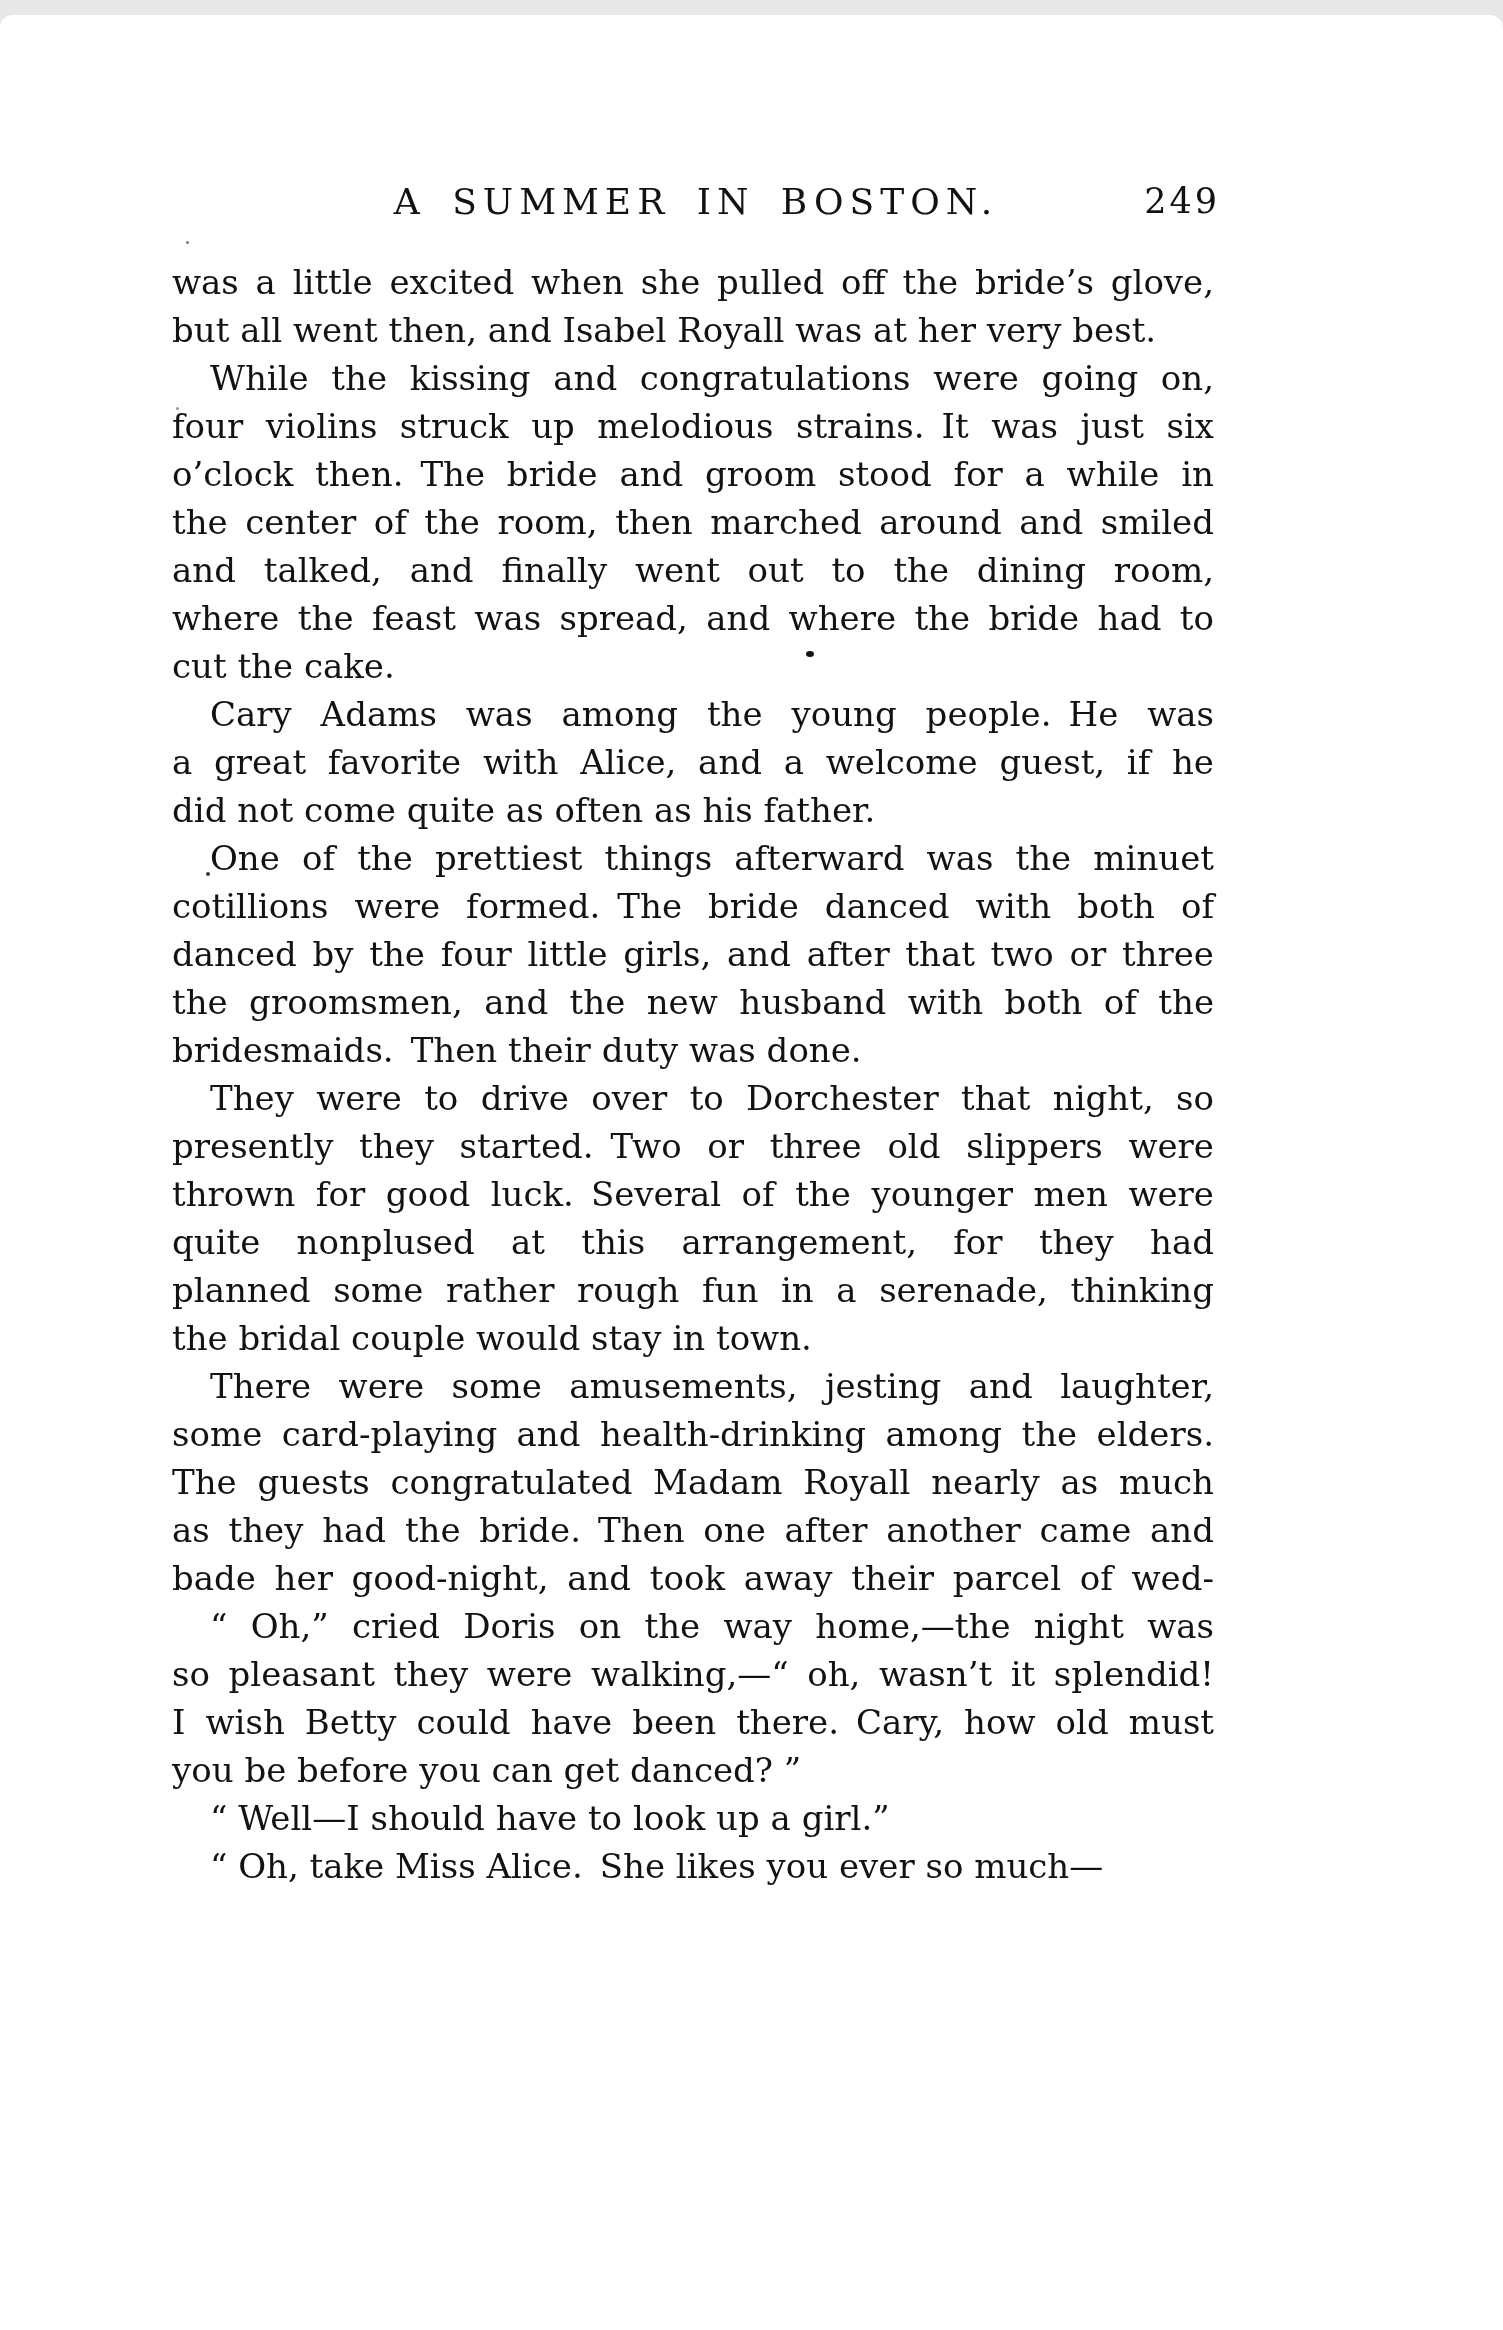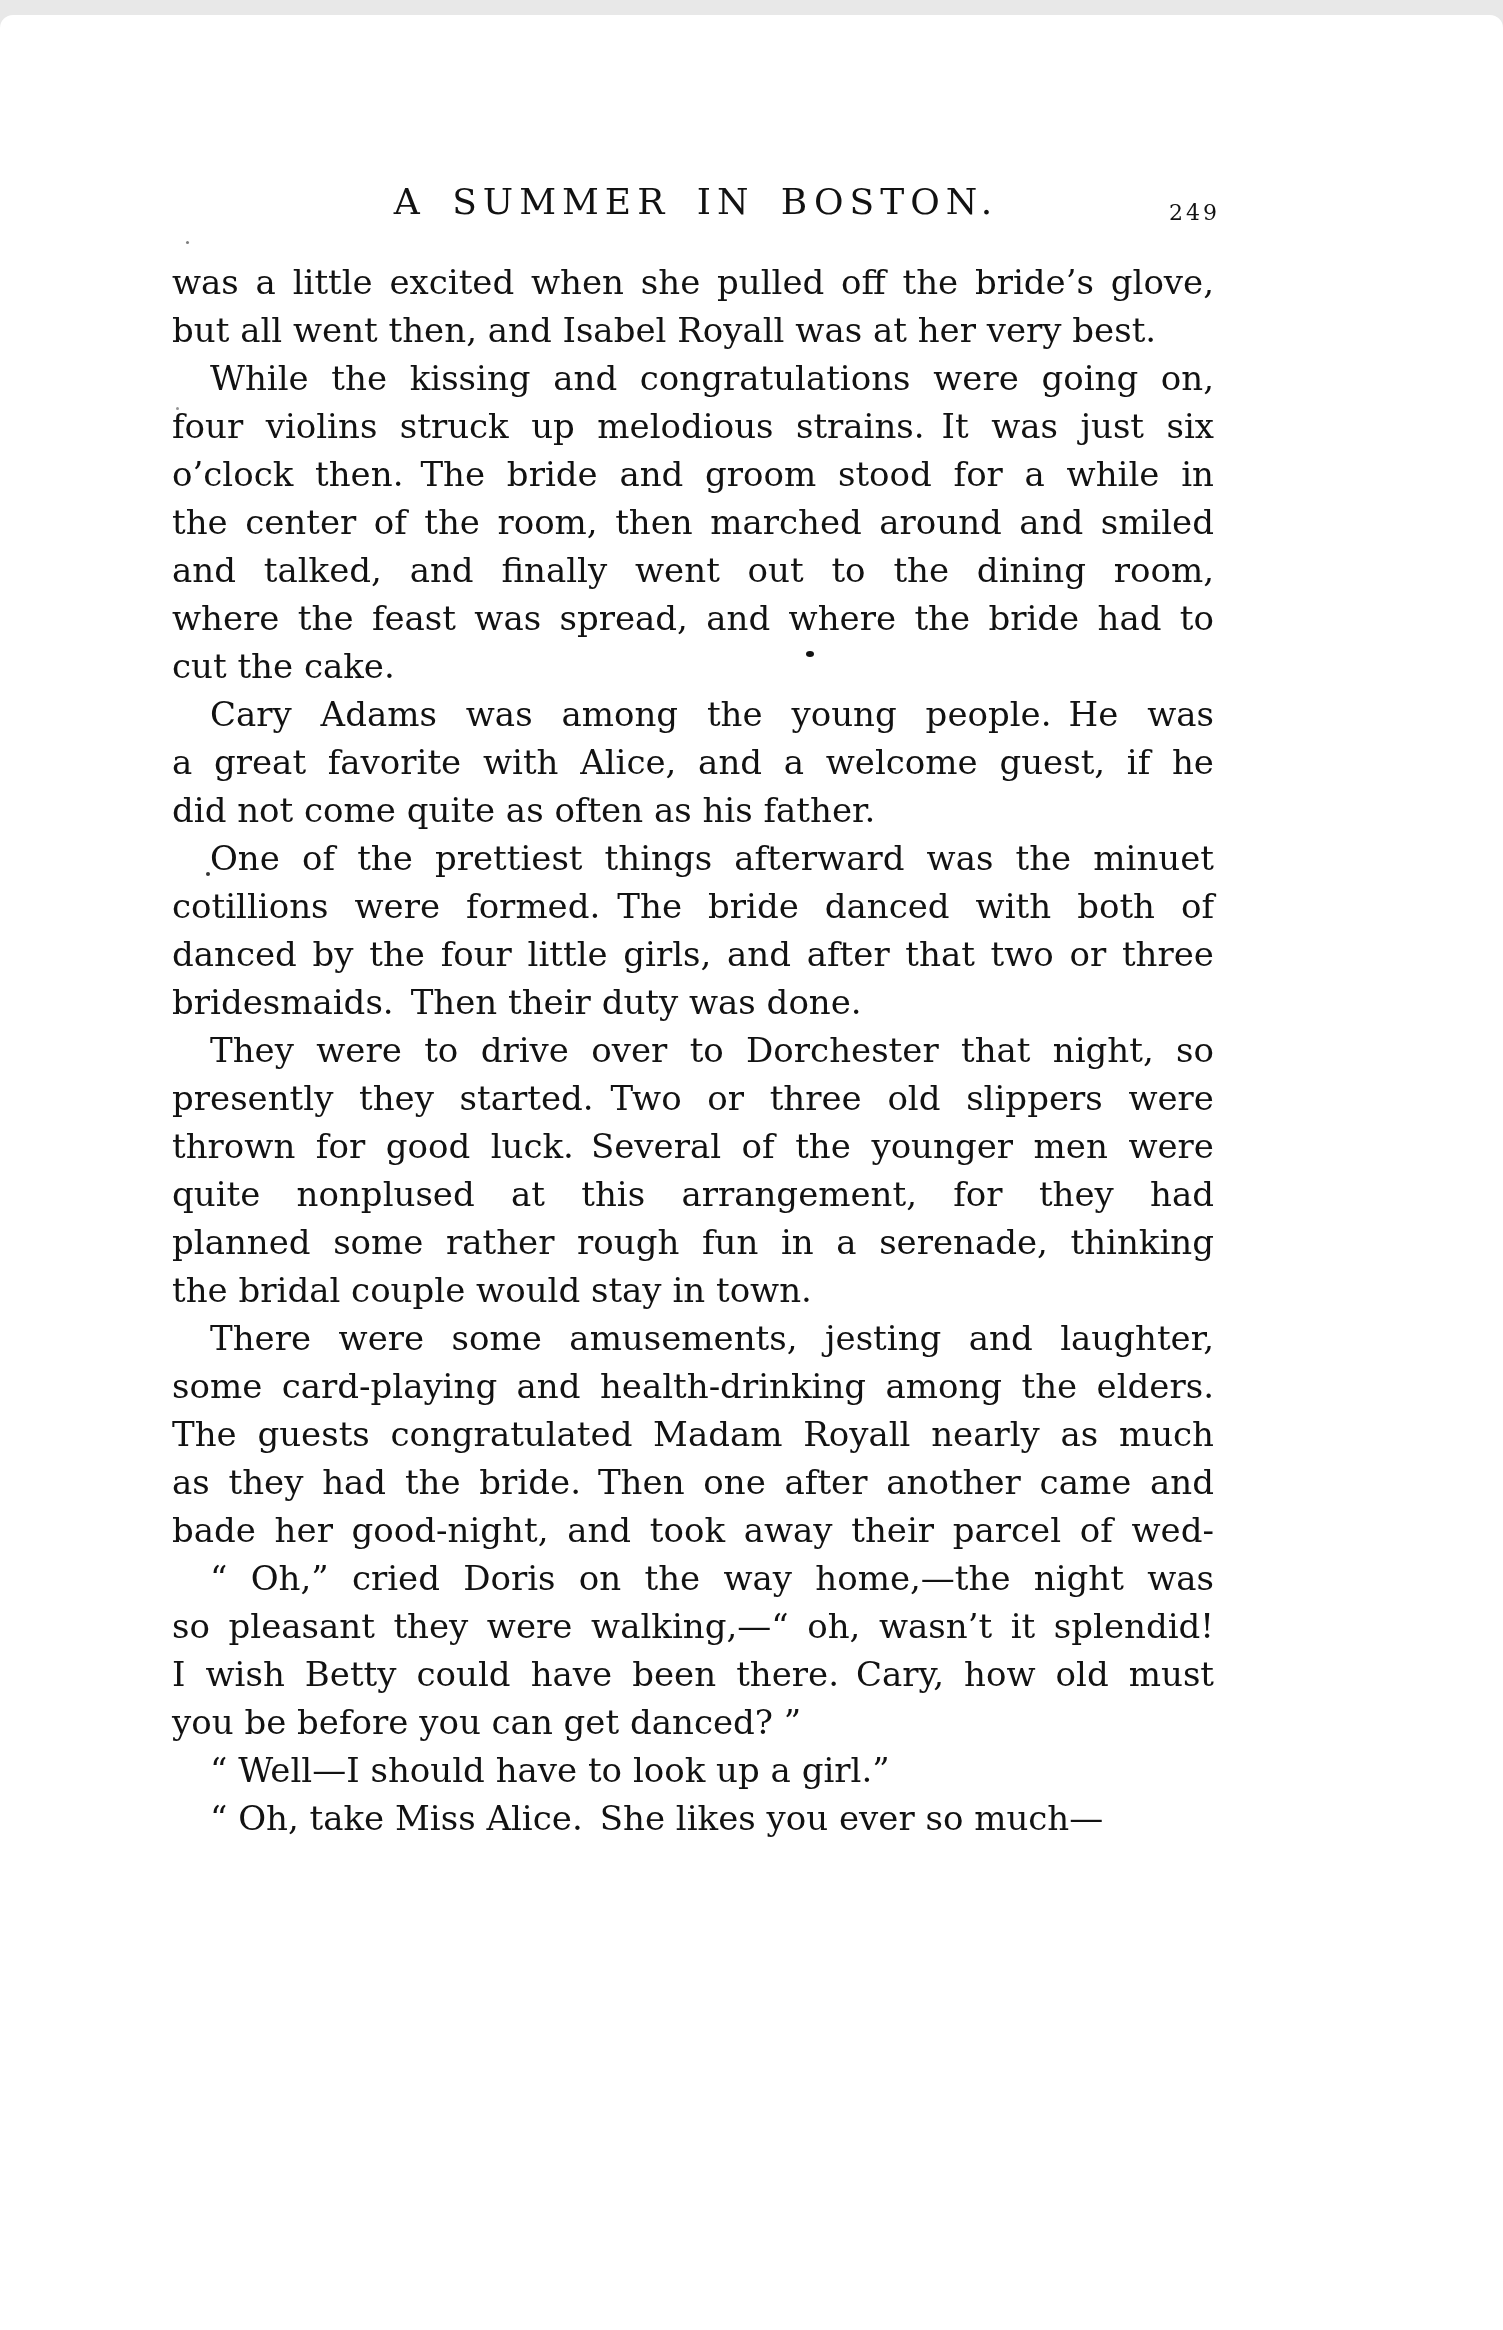--- a/index.html
+++ b/index.html
@@ -34,22 +34,22 @@
     font-size: 36px;
     line-height: 42px;
     letter-spacing: 6px;
     word-spacing: 9px;
     white-space: nowrap;
     font-weight: 500;
   }
   .page-num {
     position: absolute;
     right: 0;
-    top: 12px;
-    font-size: 22px;
+    top: 0;
+    font-size: 35px;
     line-height: 40px;
     letter-spacing: 3px;
     font-weight: 500;
   }
   
   .body-text {
     position: absolute;
     left: 172px;
     top: 243px;
     width: 1042px;
@@ -99,20 +99,21 @@
         <div class="line">the center of the room, then marched around and smiled</div>
         <div class="line">and talked, and finally went out to the dining room,</div>
         <div class="line">where the feast was spread, and where the bride had to</div>
         <div class="line flush">cut the cake.</div>
         <div class="line indent">Cary Adams was among the young people. He was</div>
         <div class="line">a great favorite with Alice, and a welcome guest, if he</div>
         <div class="line flush">did not come quite as often as his father.</div>
         <div class="line indent">One of the prettiest things afterward was the minuet</div>
         <div class="line">cotillions were formed. The bride danced with both of</div>
         <div class="line">danced by the four little girls, and after that two or three</div>
+        <div class="line">the groomsmen, and the new husband with both of the</div>
         <div class="line flush">bridesmaids. Then their duty was done.</div>
         <div class="line indent">They were to drive over to Dorchester that night, so</div>
         <div class="line">presently they started. Two or three old slippers were</div>
         <div class="line">thrown for good luck. Several of the younger men were</div>
         <div class="line">quite nonplused at this arrangement, for they had</div>
         <div class="line">planned some rather rough fun in a serenade, thinking</div>
         <div class="line flush">the bridal couple would stay in town.</div>
         <div class="line indent">There were some amusements, jesting and laughter,</div>
         <div class="line">some card-playing and health-drinking among the elders.</div>
         <div class="line">The guests congratulated Madam Royall nearly as much</div>

